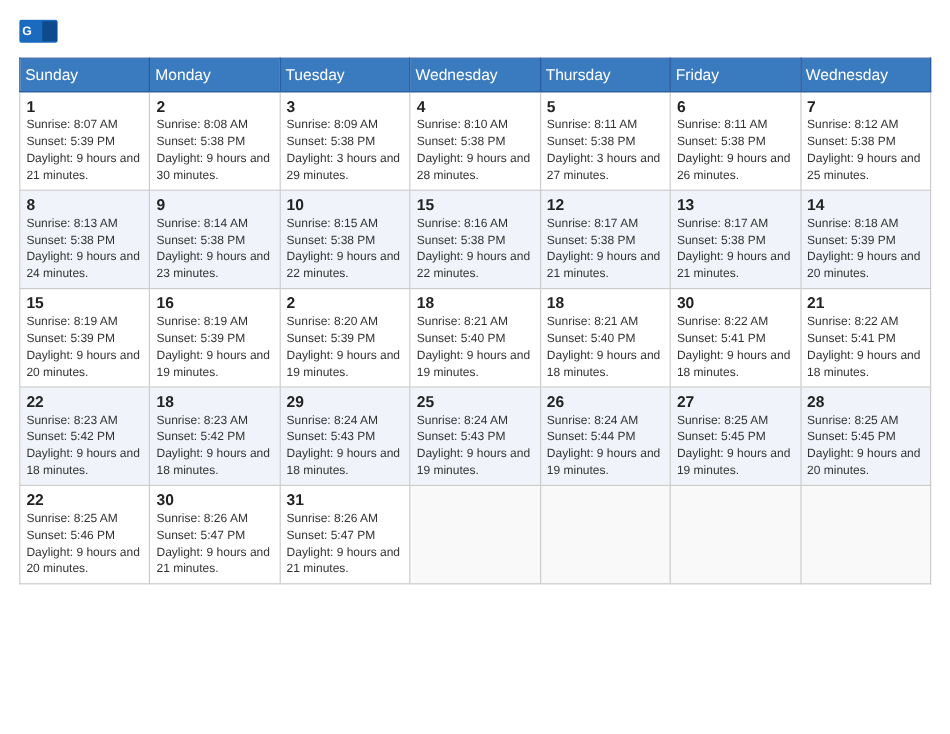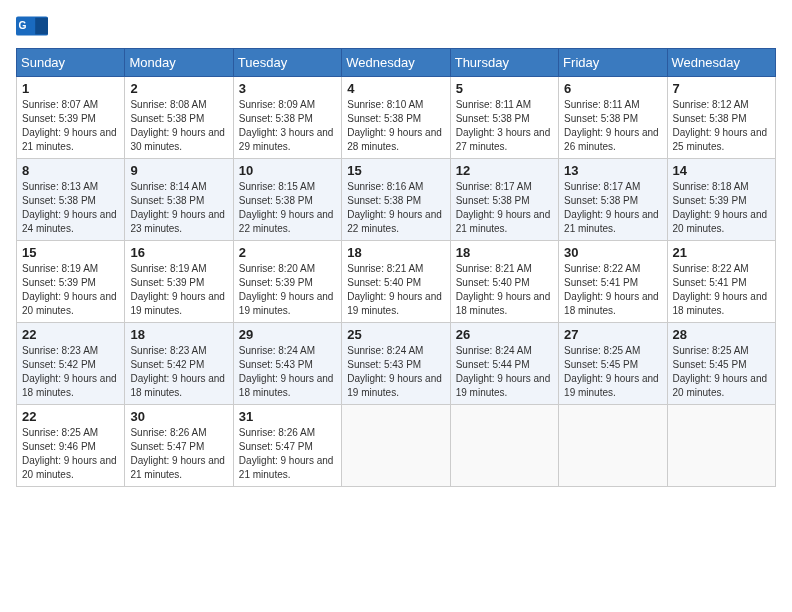--- a/index.html
+++ b/index.html
@@ -345,21 +345,21 @@
           <span>Sunset: 5:45 PM</span><br>
           <span>Daylight: 9 hours and 20 minutes.</span>
         </div>
       </td>
       </tr>
       <tr>
         <td>
         <span class="day-num">22</span>
         <div class="day-info">
           <span>Sunrise: 8:25 AM</span><br>
-          <span>Sunset: 9:46 PM</span><br>
+          <span>Sunset: 5:46 PM</span><br>
           <span>Daylight: 9 hours and 20 minutes.</span>
         </div>
       </td>
         <td>
         <span class="day-num">30</span>
         <div class="day-info">
           <span>Sunrise: 8:26 AM</span><br>
           <span>Sunset: 5:47 PM</span><br>
           <span>Daylight: 9 hours and 21 minutes.</span>
         </div>

